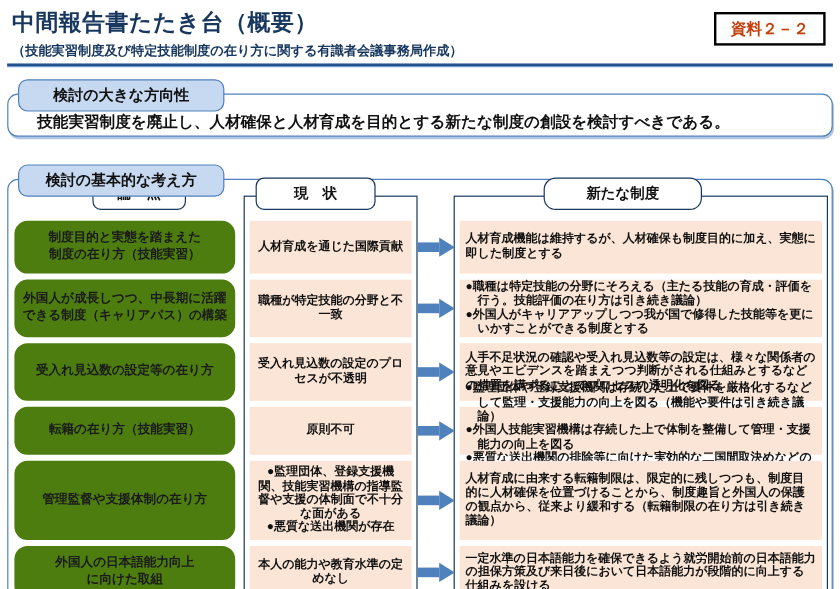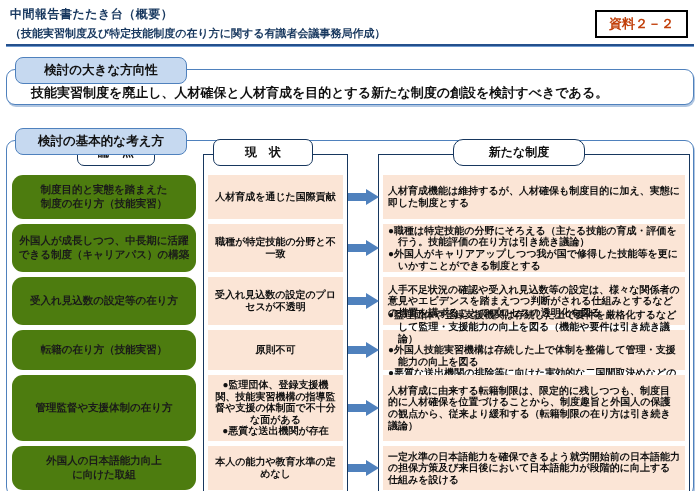--- a/index.html
+++ b/index.html
@@ -6,21 +6,21 @@
   html, body { background: #fff; }
   body {
     width: 700px; height: 491px; overflow: hidden;
     font-family: "Liberation Sans", "DejaVu Sans", sans-serif;
     color: #111;
   }
   .page { position: relative; width: 700px; height: 491px; padding: 4px 6px 0 6px; }
 
   
   .hdr { display: flex; justify-content: space-between; align-items: flex-start; padding: 2px 2px 0 4px; }
-  .hdr-title { font-size: 12px; font-weight: 700; color: #17375e; letter-spacing: .5px; }
+  .hdr-title { font-size: 19px; font-weight: 700; color: #17375e; letter-spacing: .5px; }
   .hdr-sub { font-size: 11px; font-weight: 700; color: #17375e; margin-top: 3px; }
   .doc-badge {
     border: 2px solid #000; padding: 3px 12px; font-size: 13px; font-weight: 600;
     color: #c2410c; margin: 4px 4px 0 0; white-space: nowrap;
   }
   .rule { height: 3px; background: #6f9ad0; border-top: 2px solid #24508c; margin-top: 3px; }
 
   
   .panel {
     position: relative; border: 1.6px solid #4f81bd; border-radius: 9px; background: #fff;

